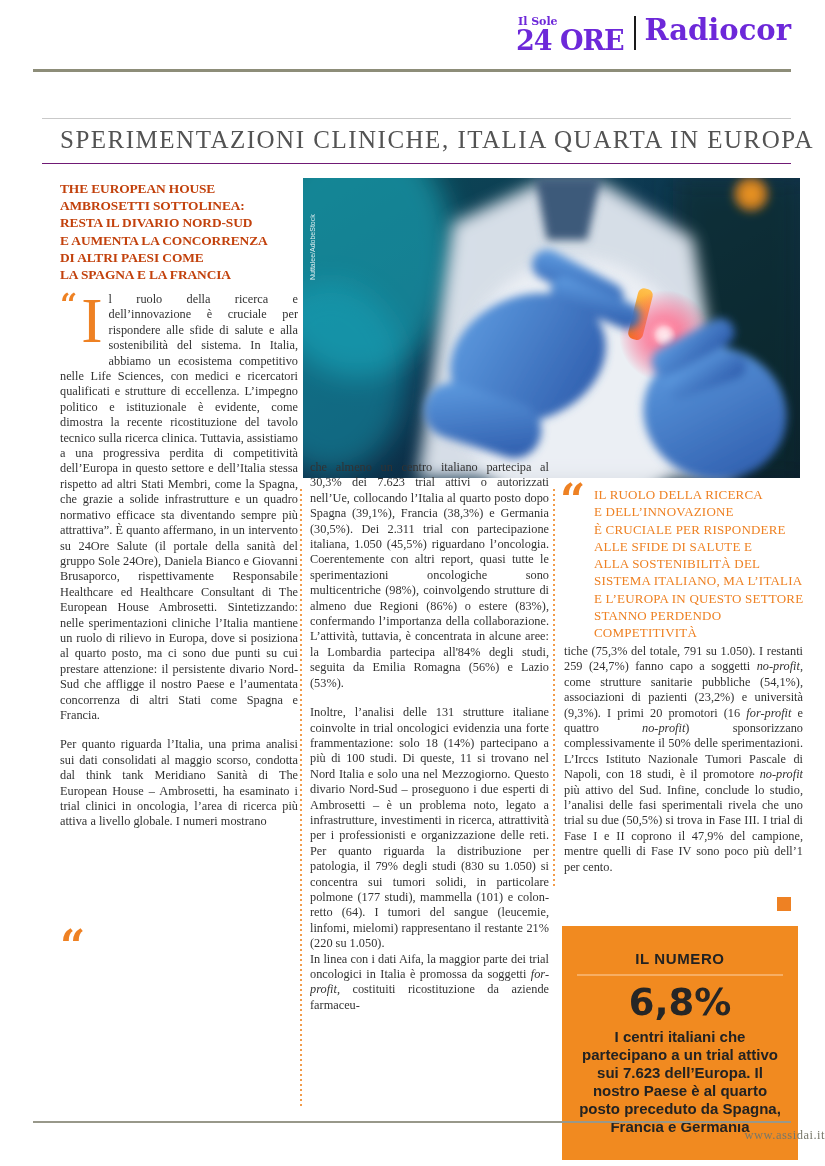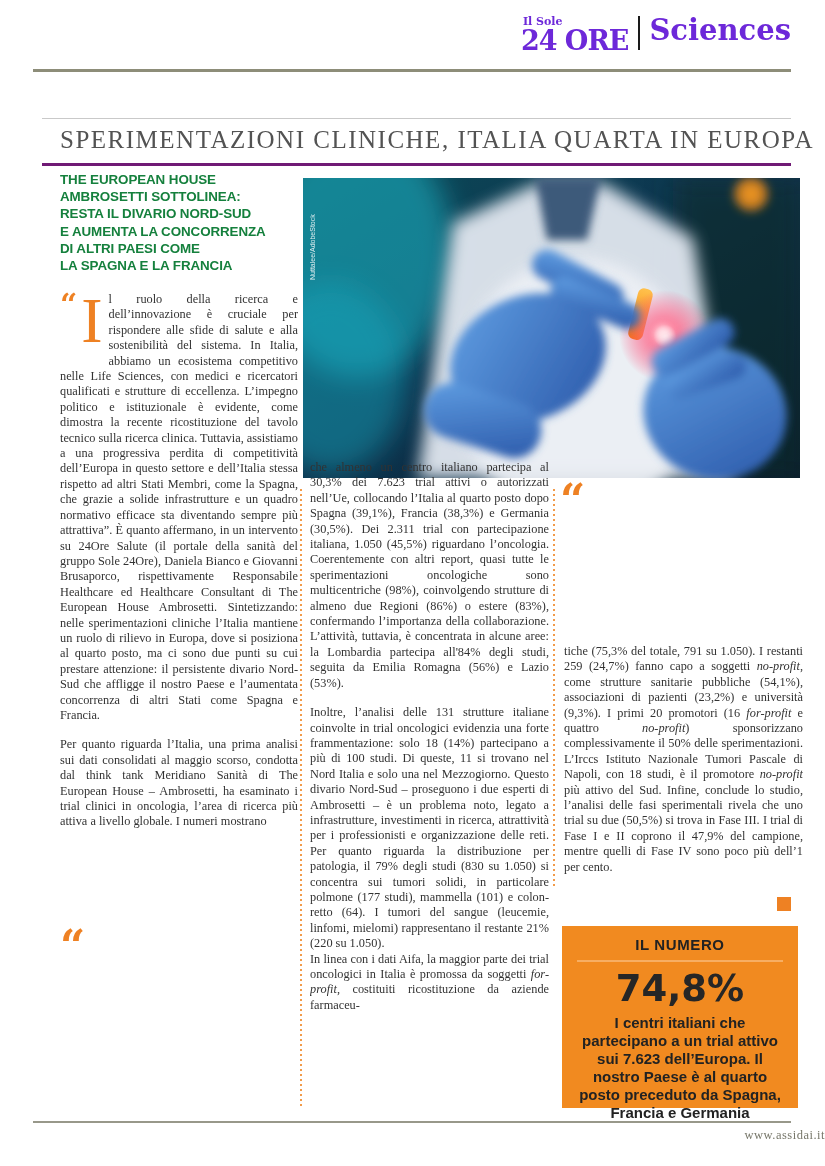--- a/index.html
+++ b/index.html
@@ -16,26 +16,26 @@
   
   .masthead{position:absolute;top:16px;right:34px;display:flex;align-items:flex-start;color:#6d28d9;}
   .mh-sole{display:flex;flex-direction:column;align-items:flex-start;}
   .mh-top{font-family:"DejaVu Serif",serif;font-weight:700;font-size:11px;line-height:1;margin:0 0 1px 2px;}
   .mh-brand{font-family:"DejaVu Serif",serif;font-weight:700;font-size:27px;line-height:0.95;letter-spacing:-1px;}
   .mh-divider{width:2px;height:34px;background:#1a1a1a;margin:0 9px 1px 10px;}
   .mh-radiocor{font-family:"DejaVu Serif",serif;font-weight:700;font-size:29px;line-height:1;margin-bottom:-2px;}
   .top-rule{position:absolute;left:33px;top:69px;width:758px;height:3px;background:var(--rule);}
 
   
-  .title-block{position:absolute;left:42px;top:118px;width:749px;border-top:1px solid #c9c9c9;border-bottom:3px solid #701a75;padding:7px 0 9px 18px;box-sizing:border-box;}
+  .title-block{position:absolute;left:42px;top:118px;width:749px;border-top:1px solid #c9c9c9;border-bottom:1px solid #701a75;padding:7px 0 9px 18px;box-sizing:border-box;}
   .title-block h1{margin:0;font-family:"Liberation Serif",serif;font-weight:400;font-size:25px;letter-spacing:1.5px;color:var(--title);white-space:nowrap;}
 
   
-  .kicker{position:absolute;left:60px;top:171px;width:242px;font-family:Liberation Sans, sans-serif;
-          font-weight:700;font-size:13.4px;line-height:17.2px;color:#15803d;white-space:pre-line;letter-spacing:-0.1px;}
+  .kicker{position:absolute;left:60px;top:180px;width:242px;font-family:Liberation Serif, serif;
+          font-weight:700;font-size:13.4px;line-height:17.2px;color:#c2410c;white-space:pre-line;letter-spacing:-0.1px;}
 
   
   .photo{position:absolute;left:303px;top:178px;width:497px;height:300px;overflow:hidden;}
 
   
   .bodycol{position:absolute;font-size:12.3px;line-height:15.4px;text-align:justify;overflow:hidden;hyphens:auto;}
   .bodycol p{margin:0;}
   .bodycol p + p{margin-top:14px;}
   .body-left{left:60px;top:292px;width:238px;height:624px;}
   .body-mid{left:310px;top:460px;width:239px;height:620px;}
@@ -54,22 +54,22 @@
   .quote-left{left:60px;top:932px;width:244px;}
   .quote-right{left:560px;top:486px;width:246px;}
 
   
   .dotsep{position:absolute;width:2px;background-image:repeating-linear-gradient(to bottom,#F29B49 0 2px,transparent 2px 5px);}
   .sep-1{left:300px;top:489px;height:618px;}
   .sep-2{left:553px;top:489px;height:399px;}
 
   
   .end-marker{position:absolute;left:777px;top:897px;width:14px;height:14px;background:var(--accent);}
-  .number-box{position:absolute;left:562px;top:926px;width:236px;height:182px;background:var(--box);
-              box-sizing:border-box;padding:10px 10px 8px;text-align:center;font-family:"Liberation Sans",sans-serif;color:#222222;}
+  .number-box{position:absolute;left:562px;top:926px;width:236px;height:234px;background:var(--box);
+              box-sizing:border-box;padding:24px 10px 8px;text-align:center;font-family:"Liberation Sans",sans-serif;color:#222222;}
   .nb-label{font-weight:700;font-size:15px;letter-spacing:0.6px;}
   .nb-divider{width:206px;height:2px;background:#F7B express066;background:#F7AE63;margin:7px auto 6px;}
   .nb-value{font-family:"DejaVu Sans",sans-serif;font-weight:700;font-size:37px;line-height:42px;color:#262626;}
   .nb-caption{font-weight:700;font-size:15px;line-height:18px;margin-top:4px;}
 
   
   .footer-rule{position:absolute;left:33px;top:1121px;width:758px;height:2px;background:#98988a;}
   .footer-url{position:absolute;left:0;top:1128px;width:825px;text-align:right;
               font-family:"Liberation Serif",serif;font-size:12.5px;letter-spacing:0.5px;color:#77776a;}
 </style>
@@ -77,21 +77,21 @@
 <body>
 
 <div class="page">
 
   <div class="masthead">
     <div class="mh-sole">
       <span class="mh-top">Il Sole</span>
       <span class="mh-brand">24 ORE</span>
     </div>
     <div class="mh-divider"></div>
-    <span class="mh-radiocor">Sciences</span>
+    <span class="mh-radiocor">Radiocor</span>
   </div>
   <div class="top-rule"></div>
 
   <div class="title-block">
     <h1>SPERIMENTAZIONI CLINICHE, ITALIA QUARTA IN EUROPA</h1>
   </div>
 
   <div class="kicker">THE EUROPEAN HOUSE
 AMBROSETTI SOTTOLINEA:
 RESTA IL DIVARIO NORD-SUD
@@ -177,36 +177,45 @@
   </div>
 
   <div class="bodycol body-mid">
     <p>che almeno un centro italiano partecipa al 30,3% dei 7.623 trial attivi o autorizzati nell’Ue, collocando l’Italia al quarto posto dopo Spagna (39,1%), Francia (38,3%) e Germania (30,5%). Dei 2.311 trial con partecipazione italiana, 1.050 (45,5%) riguardano l’oncologia. Coerentemente con altri report, quasi tutte le sperimentazioni oncologiche sono multicentriche (98%), coinvolgendo strutture di almeno due Regioni (86%) o estere (83%), confermando l’importanza della collaborazione. L’attività, tuttavia, è concentrata in alcune aree: la Lombardia partecipa all'84% degli studi, seguita da Emilia Romagna (56%) e Lazio (53%).</p>
     <p class="preline"><span>Inoltre, l’analisi delle 131 strutture italiane coinvolte in trial oncologici evidenzia una forte frammentazione: solo 18 (14%) partecipano a più di 100 studi. Di queste, 11 si trovano nel Nord Italia e solo una nel Mezzogiorno. Questo divario Nord-Sud – proseguono i due esperti di Ambrosetti – è un problema noto, legato a infrastrutture, investimenti in ricerca, attrattività per i professionisti e organizzazione delle reti. Per quanto riguarda la distribuzione per patologia, il 79% degli studi (830 su 1.050) si concentra sui tumori solidi, in particolare polmone (177 studi), mammella (101) e colon-retto (64). I tumori del sangue (leucemie, linfomi, mielomi) rappresentano il restante 21% (220 su 1.050).
 In linea con i dati Aifa, la maggior parte dei trial oncologici in Italia è promossa da soggetti </span><span style="font-style: italic;">for-profit</span><span>, costituiti ricostituzione da aziende farmaceu-</span></p>
   </div>
 
   <div class="pullquote quote-right">
     <span class="pq-icon">“</span>
+    <span class="pq-text">IL RUOLO DELLA RICERCA
+E DELL’INNOVAZIONE
+È CRUCIALE PER RISPONDERE
+ALLE SFIDE DI SALUTE E
+ALLA SOSTENIBILITÀ DEL
+SISTEMA ITALIANO, MA L’ITALIA
+E L’EUROPA IN QUESTO SETTORE
+STANNO PERDENDO
+COMPETITIVITÀ</span>
   </div>
   <div class="bodycol body-right">
     <p><span>tiche (75,3% del totale, 791 su 1.050). I restanti 259 (24,7%) fanno capo a soggetti </span><span style="font-style: italic;">no-profit</span><span>, come strutture sanitarie pubbliche (54,1%), associazioni di pazienti (23,2%) e università (9,3%). I primi 20 promotori (16 </span><span style="font-style: italic;">for-profit</span><span> e quattro </span><span style="font-style: italic;">no-profit</span><span>) sponsorizzano complessivamente il 50% delle sperimentazioni. L’Irccs Istituto Nazionale Tumori Pascale di Napoli, con 18 studi, è il promotore </span><span style="font-style: italic;">no-profit</span><span> più attivo del Sud. Infine, conclude lo studio, l’analisi delle fasi sperimentali rivela che uno trial su due (50,5%) si trova in Fase III. I trial di Fase I e II coprono il 47,9% del campione, mentre quelli di Fase IV sono poco più dell’1 per cento.</span></p>
   </div>
   <div class="end-marker"></div>
 
   <div class="pullquote quote-left">
     <span class="pq-icon">“</span>
   </div>
 
   <div class="dotsep sep-1"></div>
   <div class="dotsep sep-2"></div>
 
   <div class="number-box">
     <div class="nb-label">IL NUMERO</div>
     <div class="nb-divider"></div>
-    <div class="nb-value">74,8%</div>
+    <div class="nb-value">6,8%</div>
     <div class="nb-caption">I centri italiani che partecipano a un trial attivo sui 7.623 dell’Europa. Il nostro Paese è al quarto posto preceduto da Spagna, Francia e Germania</div>
   </div>
 
   <div class="footer-rule"></div>
   <div class="footer-url">www.assidai.it</div>
 
 </div>
 
 </body></html>

